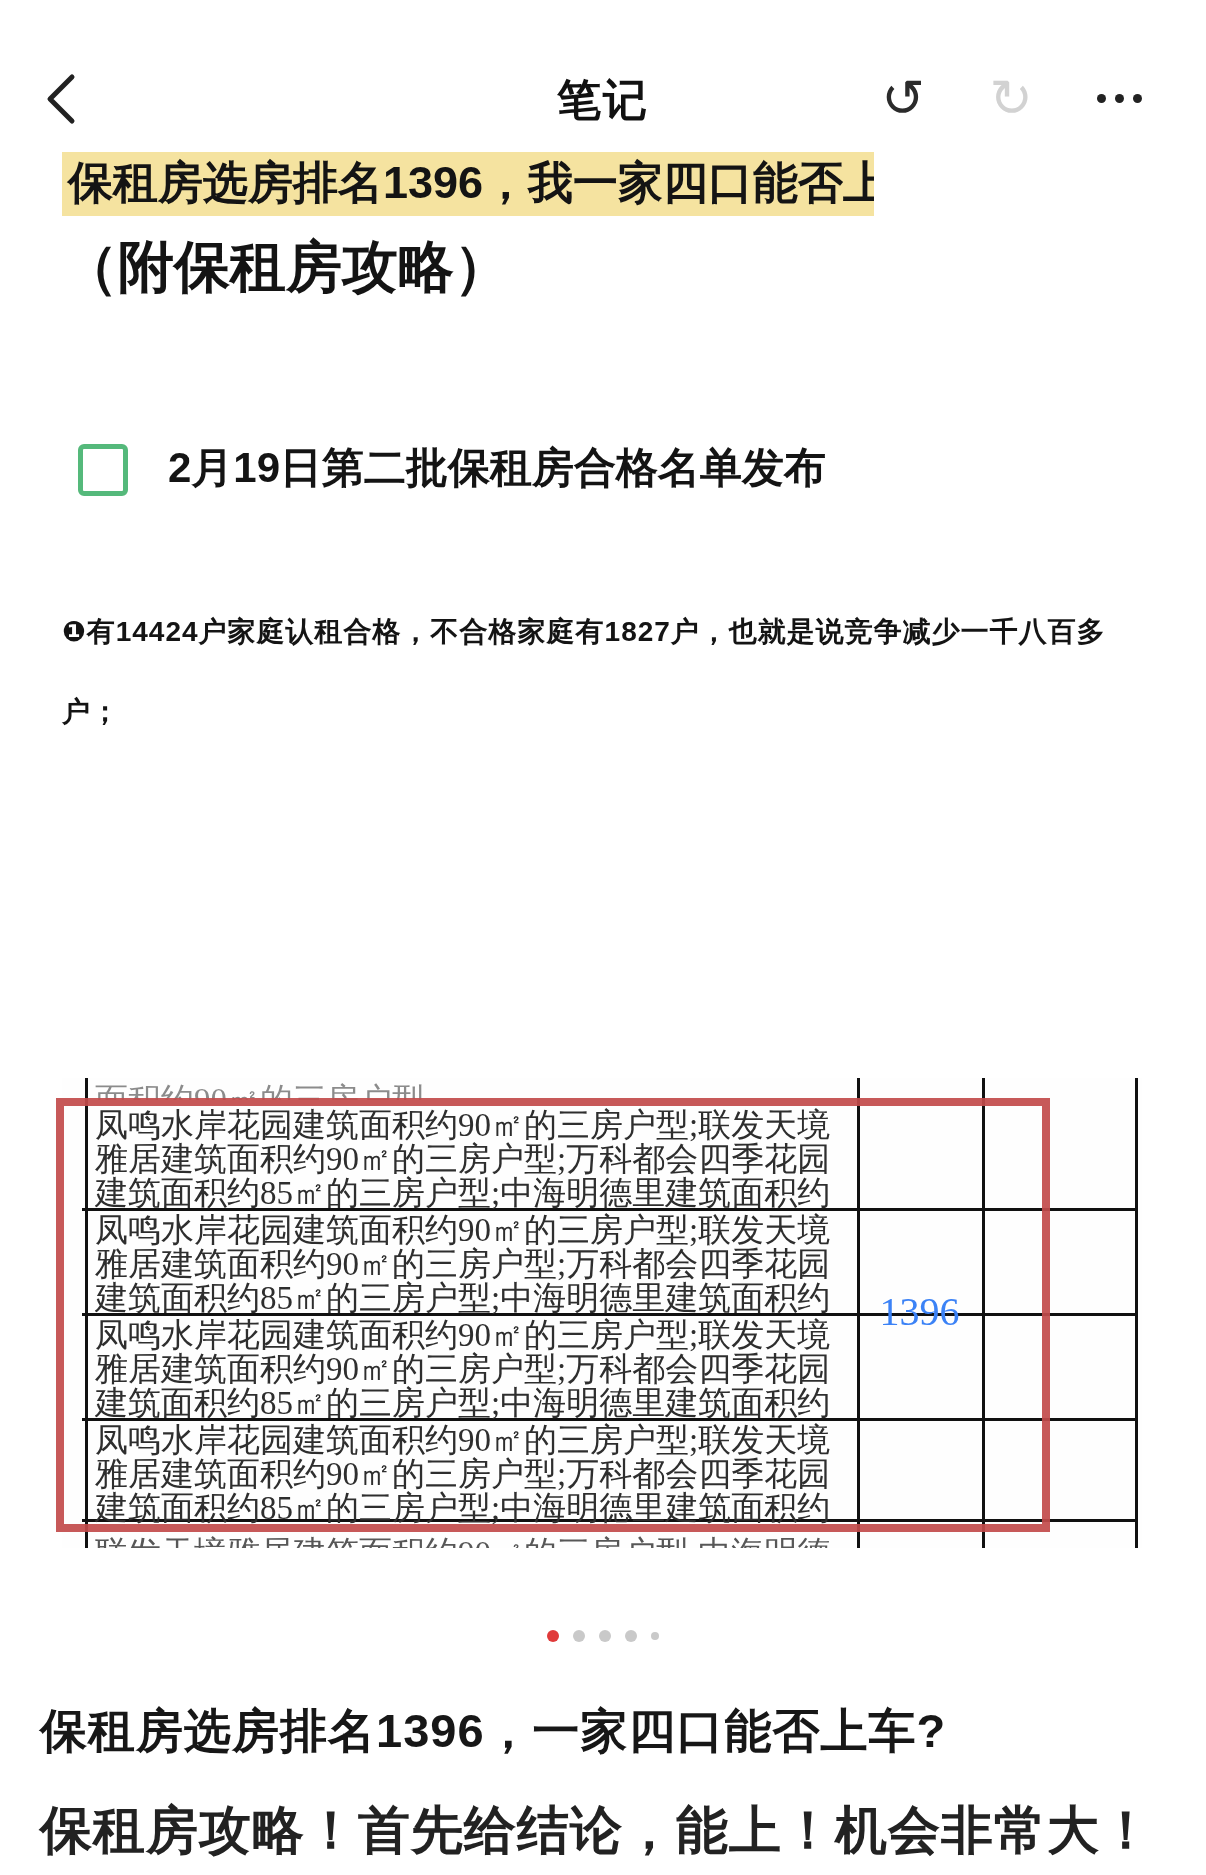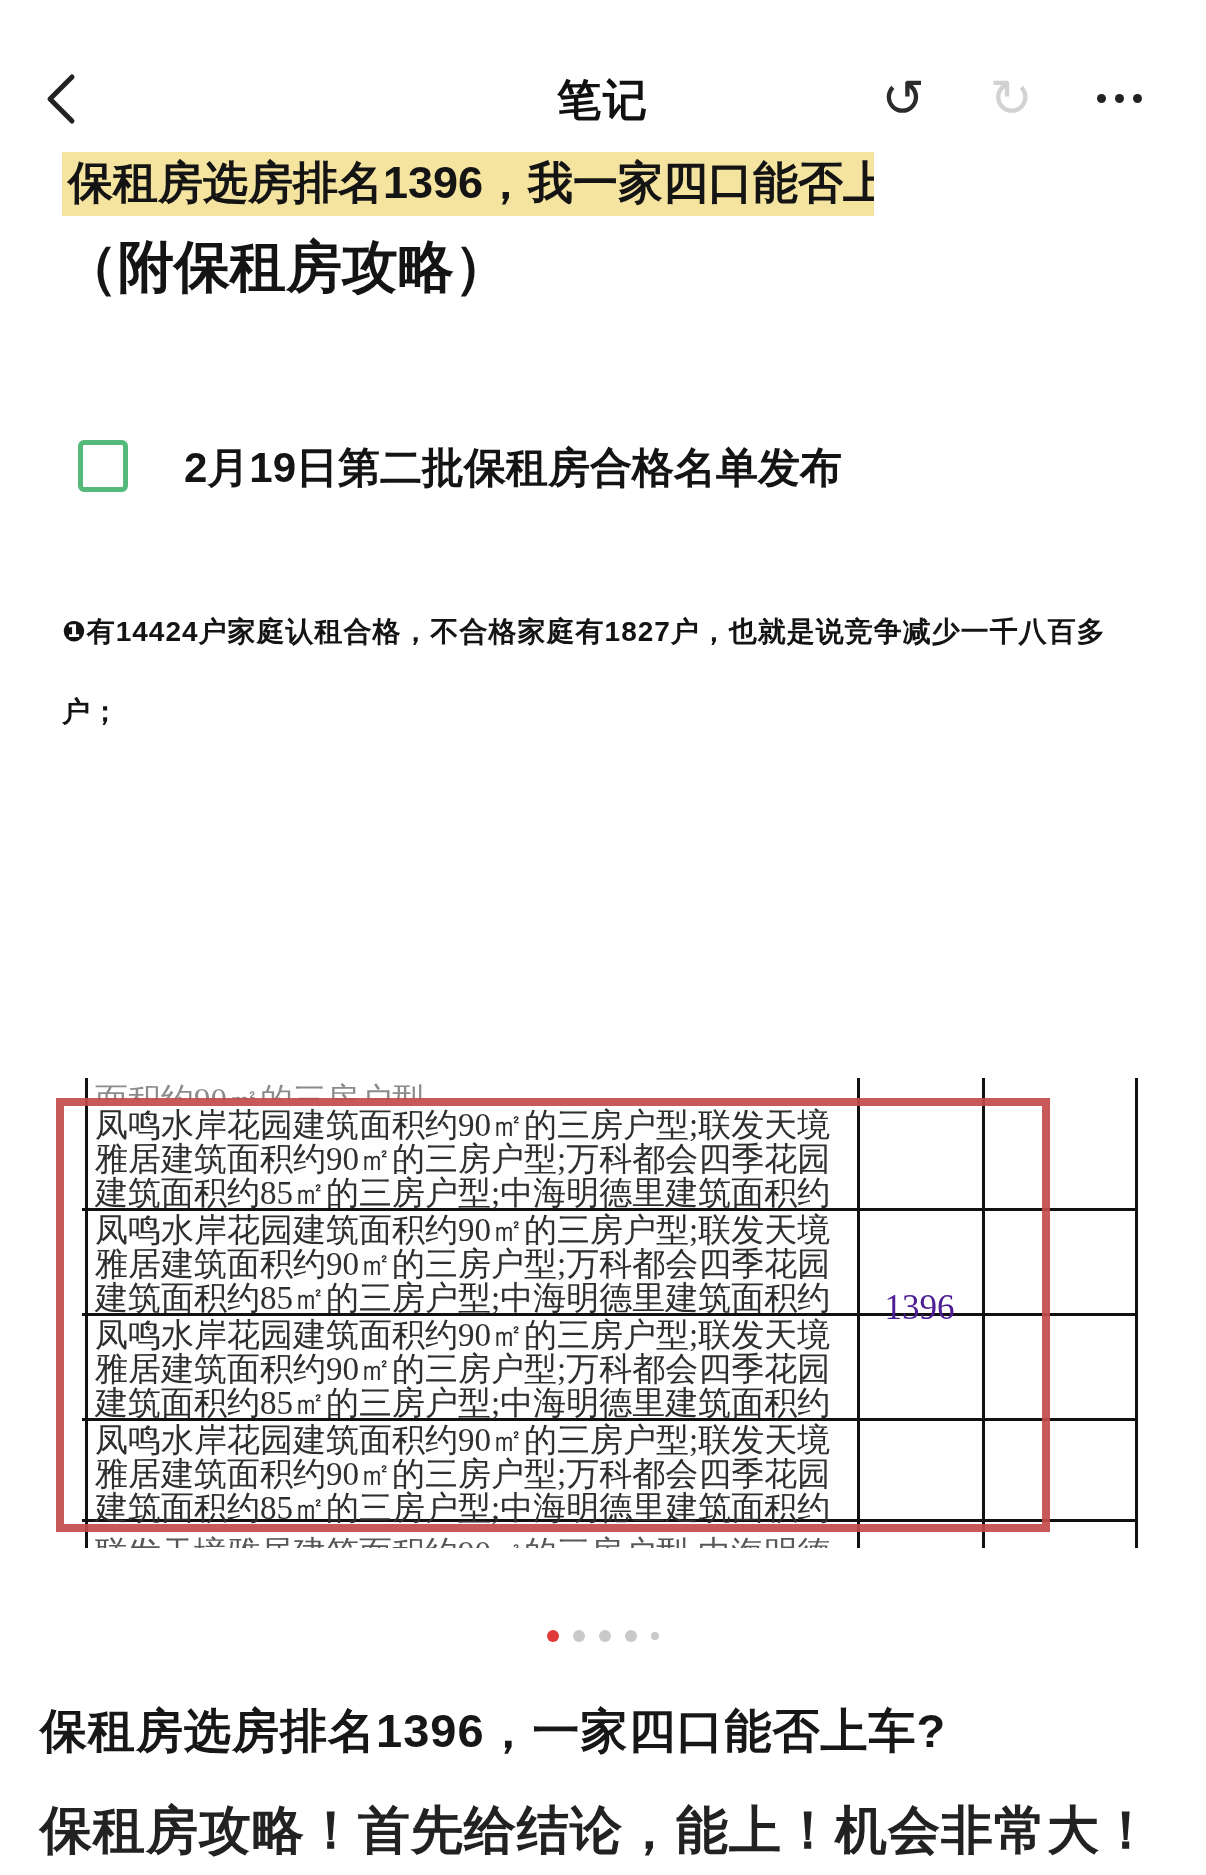--- a/index.html
+++ b/index.html
@@ -16,42 +16,42 @@
   .redo-btn { left:976px; }
   .undo-glyph { font-size:52px; color:#2b2b2b; font-weight:400; line-height:1; }
   .redo-glyph { font-size:52px; color:#d2d2d2; font-weight:400; line-height:1; }
   .more-btn { left:1084px; display:flex; gap:9px; align-items:center; justify-content:center; }
   .more-dot { width:9px; height:9px; border-radius:50%; background:#222; }
 
   
   .hl-title { position:absolute; left:62px; top:152px; width:812px; height:64px; background:#f5e3a0; font-size:45px; font-weight:800; line-height:62px; color:#141414; white-space:nowrap; overflow:hidden; padding-left:6px; }
   .sub-title { position:absolute; left:62px; top:230px; font-size:56px; font-weight:700; color:#141414; }
 
-  .check-row { position:absolute; left:78px; top:440px; display:flex; align-items:flex-start;gap:16px; }
+  .check-row { position:absolute; left:78px; top:440px; display:flex; align-items:flex-end; }
   .checkbox { width:50px; height:52px; border:5px solid #55b97b; border-radius:6px; background:#fff; cursor:pointer; }
   .check-label { margin-left:40px; font-size:42px; font-weight:800; color:#141414; white-space:nowrap; }
 
   .paragraphs { position:absolute; left:62px; top:592px; width:1090px; }
   .para { font-size:28px; font-weight:700; line-height:80px; color:#141414; letter-spacing:1px; }
 
   
   .table-img { position:absolute; left:62px; top:1078px; width:1080px; height:470px; background:#fefefe; cursor:pointer; font-family:"Liberation Serif","DejaVu Serif",serif; color:#2e2e2e; }
   .vline { position:absolute; top:0; width:3px; height:470px; background:#111; }
   .vl-left  { left:23px; }
   .vl-col1  { left:795px; }
   .vl-col2  { left:920px; }
   .vl-right { left:1073px; }
   .hline { position:absolute; left:20px; width:1056px; height:3px; background:#111; }
   .hl-1 { top:130px; } .hl-2 { top:235px; } .hl-3 { top:340px; } .hl-4 { top:441px; }
   .red-box { position:absolute; left:-6px; top:20px; width:994px; height:434px; border:8px solid #c24b4b; opacity:.92; }
   .cell-text { position:absolute; left:33px; width:758px; height:101px; font-size:33px; line-height:34px; overflow:hidden; letter-spacing:0; }
   .row-0 { top:30px; } .row-1 { top:135px; } .row-2 { top:240px; } .row-3 { top:345px; }
   .partial-top { position:absolute; left:33px; top:0; width:758px; height:22px; font-size:33px; overflow:hidden; opacity:.55; filter:blur(.6px); }
   .partial-bottom { position:absolute; left:33px; top:453px; width:758px; height:17px; font-size:33px; overflow:hidden; opacity:.8; filter:blur(.5px); }
-  .rank-cell { position:absolute; left:795px; top:210px; width:125px; text-align:center; font-size:35px; color:#4c1d95; }
+  .rank-cell { position:absolute; left:795px; top:210px; width:125px; text-align:center; font-size:40px; color:#3b82f6; }
 
   
   .dots { position:absolute; left:0; top:1630px; width:1206px; display:flex; align-items:center; justify-content:center; gap:14px; }
   .dot { width:12px; height:12px; border-radius:50%; background:#c9c9c9; cursor:pointer; }
   .dot.active { background:#e03a3a; }
   .dot.small { width:8px; height:8px; }
 
   
   .footer-title { position:absolute; left:40px; top:1700px; font-size:47px; font-weight:800; color:#171717; letter-spacing:1px; white-space:nowrap; }
   .footer-sub { position:absolute; left:40px; top:1796px; font-size:52px; font-weight:700; color:#222; letter-spacing:1px; white-space:nowrap; }

